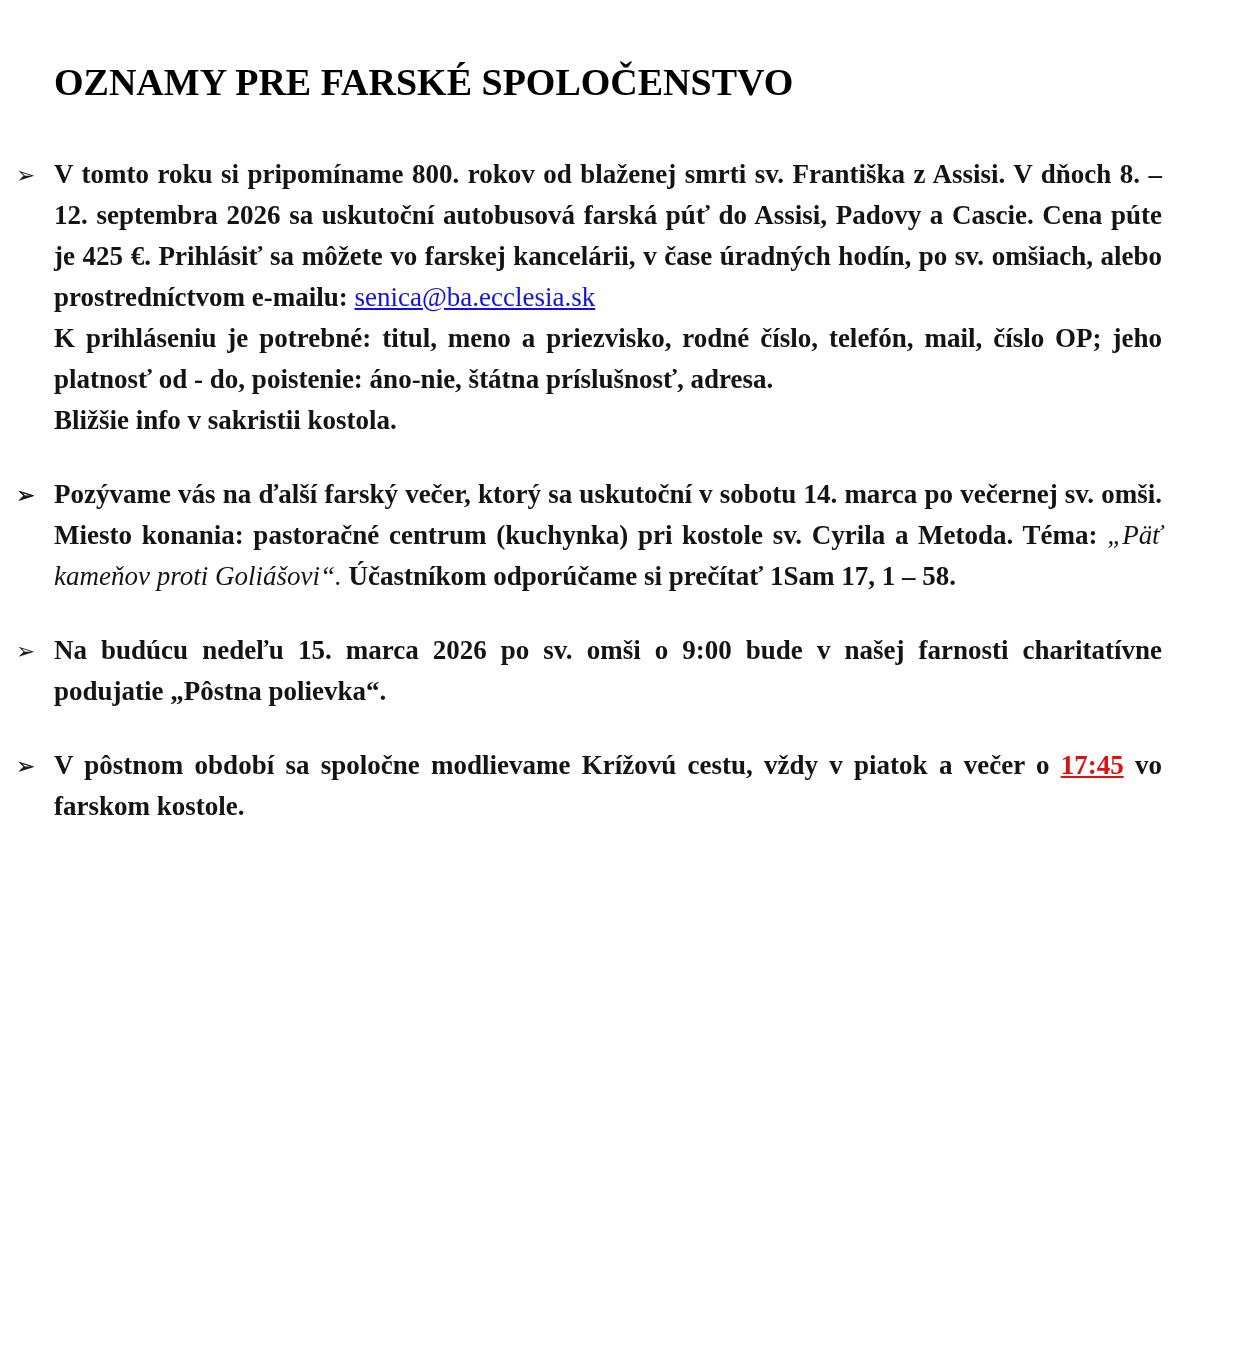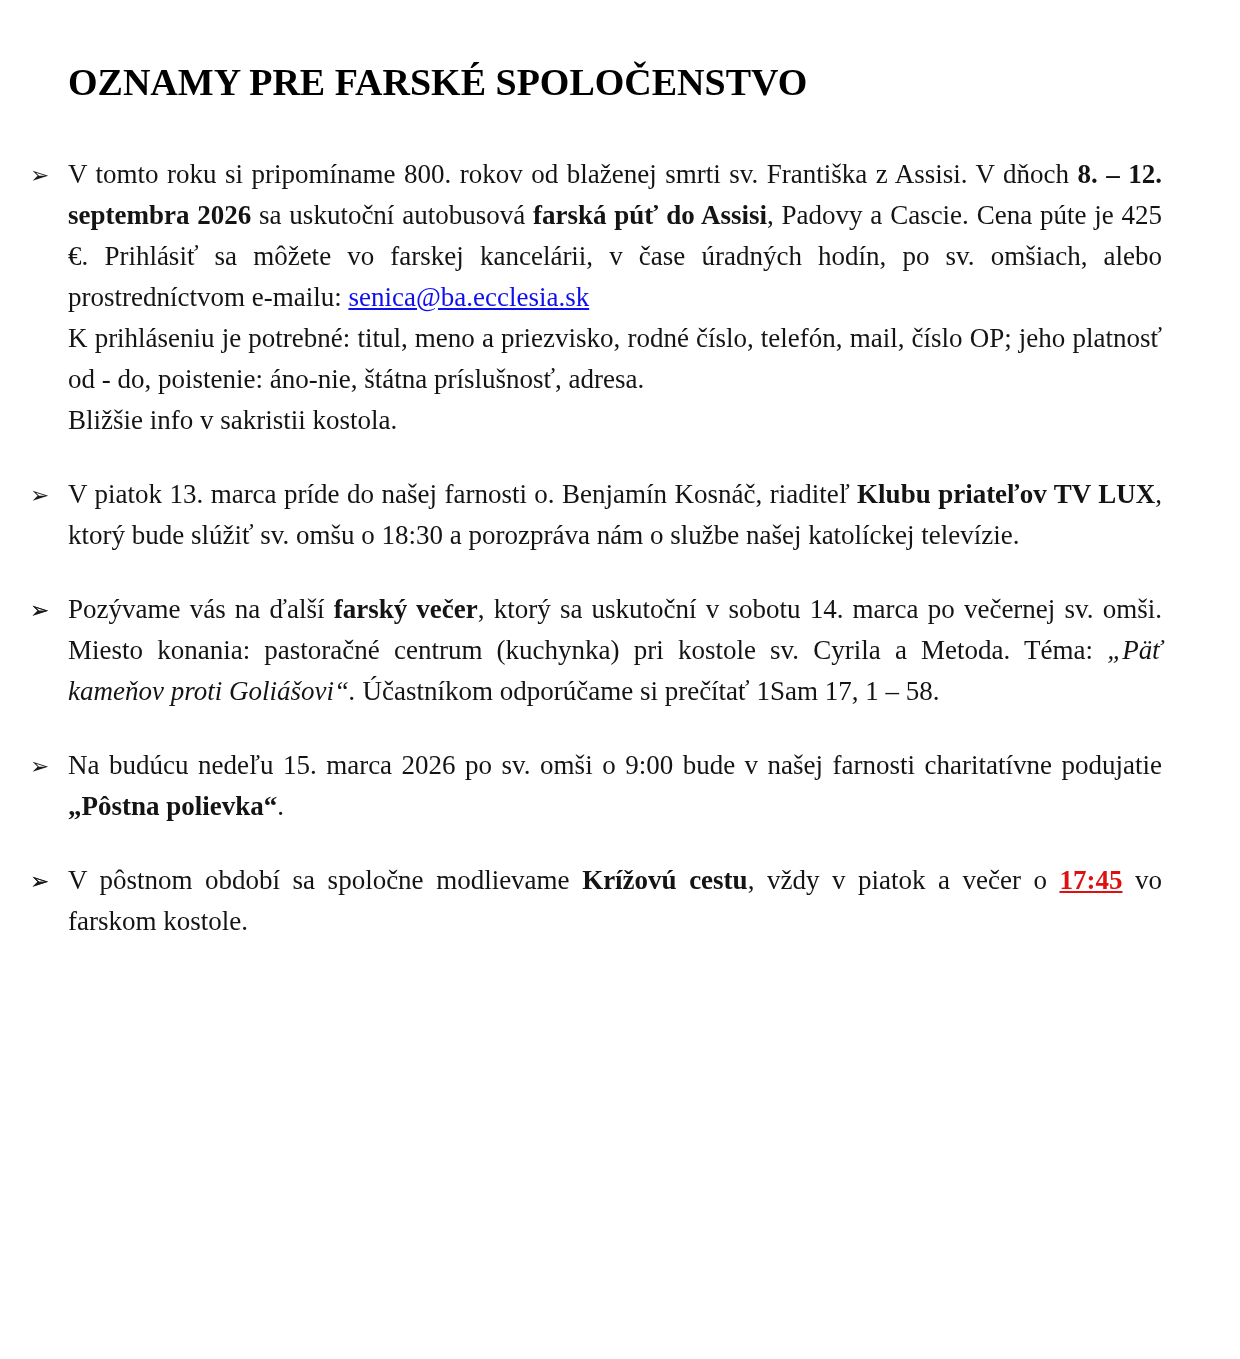--- a/index.html
+++ b/index.html
@@ -11,21 +11,21 @@
     width: 1240px;
     height: 1359px;
     overflow: hidden;
     font-family: "Liberation Serif", "DejaVu Serif", serif;
     color: var(--text-color, #111111);
   }
   .page {
     box-sizing: border-box;
     width: 1240px;
     height: 1359px;
-    padding: 46px 78px 40px 30px;
+    padding: 46px 78px 40px 16px;
     background: var(--bg-color, #ffffff);
   }
   .doc-title {
     margin: 14px 0 50px 38px;
     font-size: 38px;
     line-height: 44px;
     font-weight: 700;
     letter-spacing: 0px;
     color: #000000;
   }
@@ -45,21 +45,21 @@
   }
   li.announcement .marker {
     position: absolute;
     left: 0;
     top: 1px;
     font-size: 23px;
     line-height: 41px;
     color: #1a1a1a;
     font-family: "DejaVu Sans", sans-serif;
   }
-  .run-normal  { font-weight: 400; }
+  .run-normal  { font-weight: 700; }
   .run-bold    { font-weight: 700; }
   .run-italic  { font-style: italic; }
   .run-bold-red {
     font-weight: 700;
     color: var(--accent-red, #dd1111);
     text-decoration: underline;
   }
   a.run-link {
     color: var(--link-color, #0000ee);
     text-decoration: underline;
@@ -67,20 +67,20 @@
   }
 </style>
 </head>
 <body>
 
 <div class="page">
   <h1 class="doc-title">OZNAMY PRE FARSKÉ SPOLOČENSTVO</h1>
 
   <ul class="announcements">
       <li class="announcement"><span class="marker">➢</span><span class="body"><span class="run-normal">V tomto roku si pripomíname 800. rokov od blaženej smrti sv. Františka z Assisi. V dňoch </span><span class="run-bold">8. – 12. septembra 2026</span><span class="run-normal"> sa uskutoční autobusová </span><span class="run-bold">farská púť do Assisi</span><span class="run-normal">, Padovy a Cascie. Cena púte je 425 €. Prihlásiť sa môžete vo farskej kancelárii, v čase úradných hodín, po sv. omšiach, alebo prostredníctvom e-mailu: </span><a href="#" class="run-link">senica@ba.ecclesia.sk</a><br><span class="run-normal">K prihláseniu je potrebné: titul, meno a priezvisko, rodné číslo, telefón, mail, číslo OP; jeho platnosť od - do, poistenie: áno-nie, štátna príslušnosť, adresa.</span><br><span class="run-normal">Bližšie info v sakristii kostola.</span></span></li>
-      <li class="announcement"><span class="marker">➢</span><span class="body"><span class="run-normal">V piatok 13. marca príde do našej farnosti o. Benjamín Kosnáč, riaditeľ </span><span class="run-bold">Klubu priateľov TV LUX</span><span class="run-normal">, ktorý bude slúžiť sv. omšu o 18:30 a porozpráva nám o službe našej katolíckej televízie.</span></span></li>
+      <li class="announcement"><span class="marker">➢</span></li>
       <li class="announcement"><span class="marker">➢</span></li>
       <li class="announcement"><span class="marker">➢</span><span class="body"><span class="run-normal">Pozývame vás na ďalší </span><span class="run-bold">farský večer</span><span class="run-normal">, ktorý sa uskutoční v sobotu 14. marca po večernej sv. omši. Miesto konania: pastoračné centrum (kuchynka) pri kostole sv. Cyrila a Metoda. Téma: </span><span class="run-italic">„Päť kameňov proti Goliášovi“.</span><span class="run-normal"> Účastníkom odporúčame si prečítať 1Sam 17, 1 – 58.</span></span></li>
       <li class="announcement"><span class="marker">➢</span><span class="body"><span class="run-normal">Na budúcu nedeľu 15. marca 2026 po sv. omši o 9:00 bude v našej farnosti charitatívne podujatie </span><span class="run-bold">„Pôstna polievka“</span><span class="run-normal">.</span></span></li>
       <li class="announcement"><span class="marker">➢</span></li>
       <li class="announcement"><span class="marker">➢</span><span class="body"><span class="run-normal">V pôstnom období sa spoločne modlievame </span><span class="run-bold">Krížovú cestu</span><span class="run-normal">, vždy v piatok a večer o </span><span class="run-bold-red">17:45</span><span class="run-normal"> vo farskom kostole.</span></span></li>
     </ul>
 </div>
 
 </body></html>

